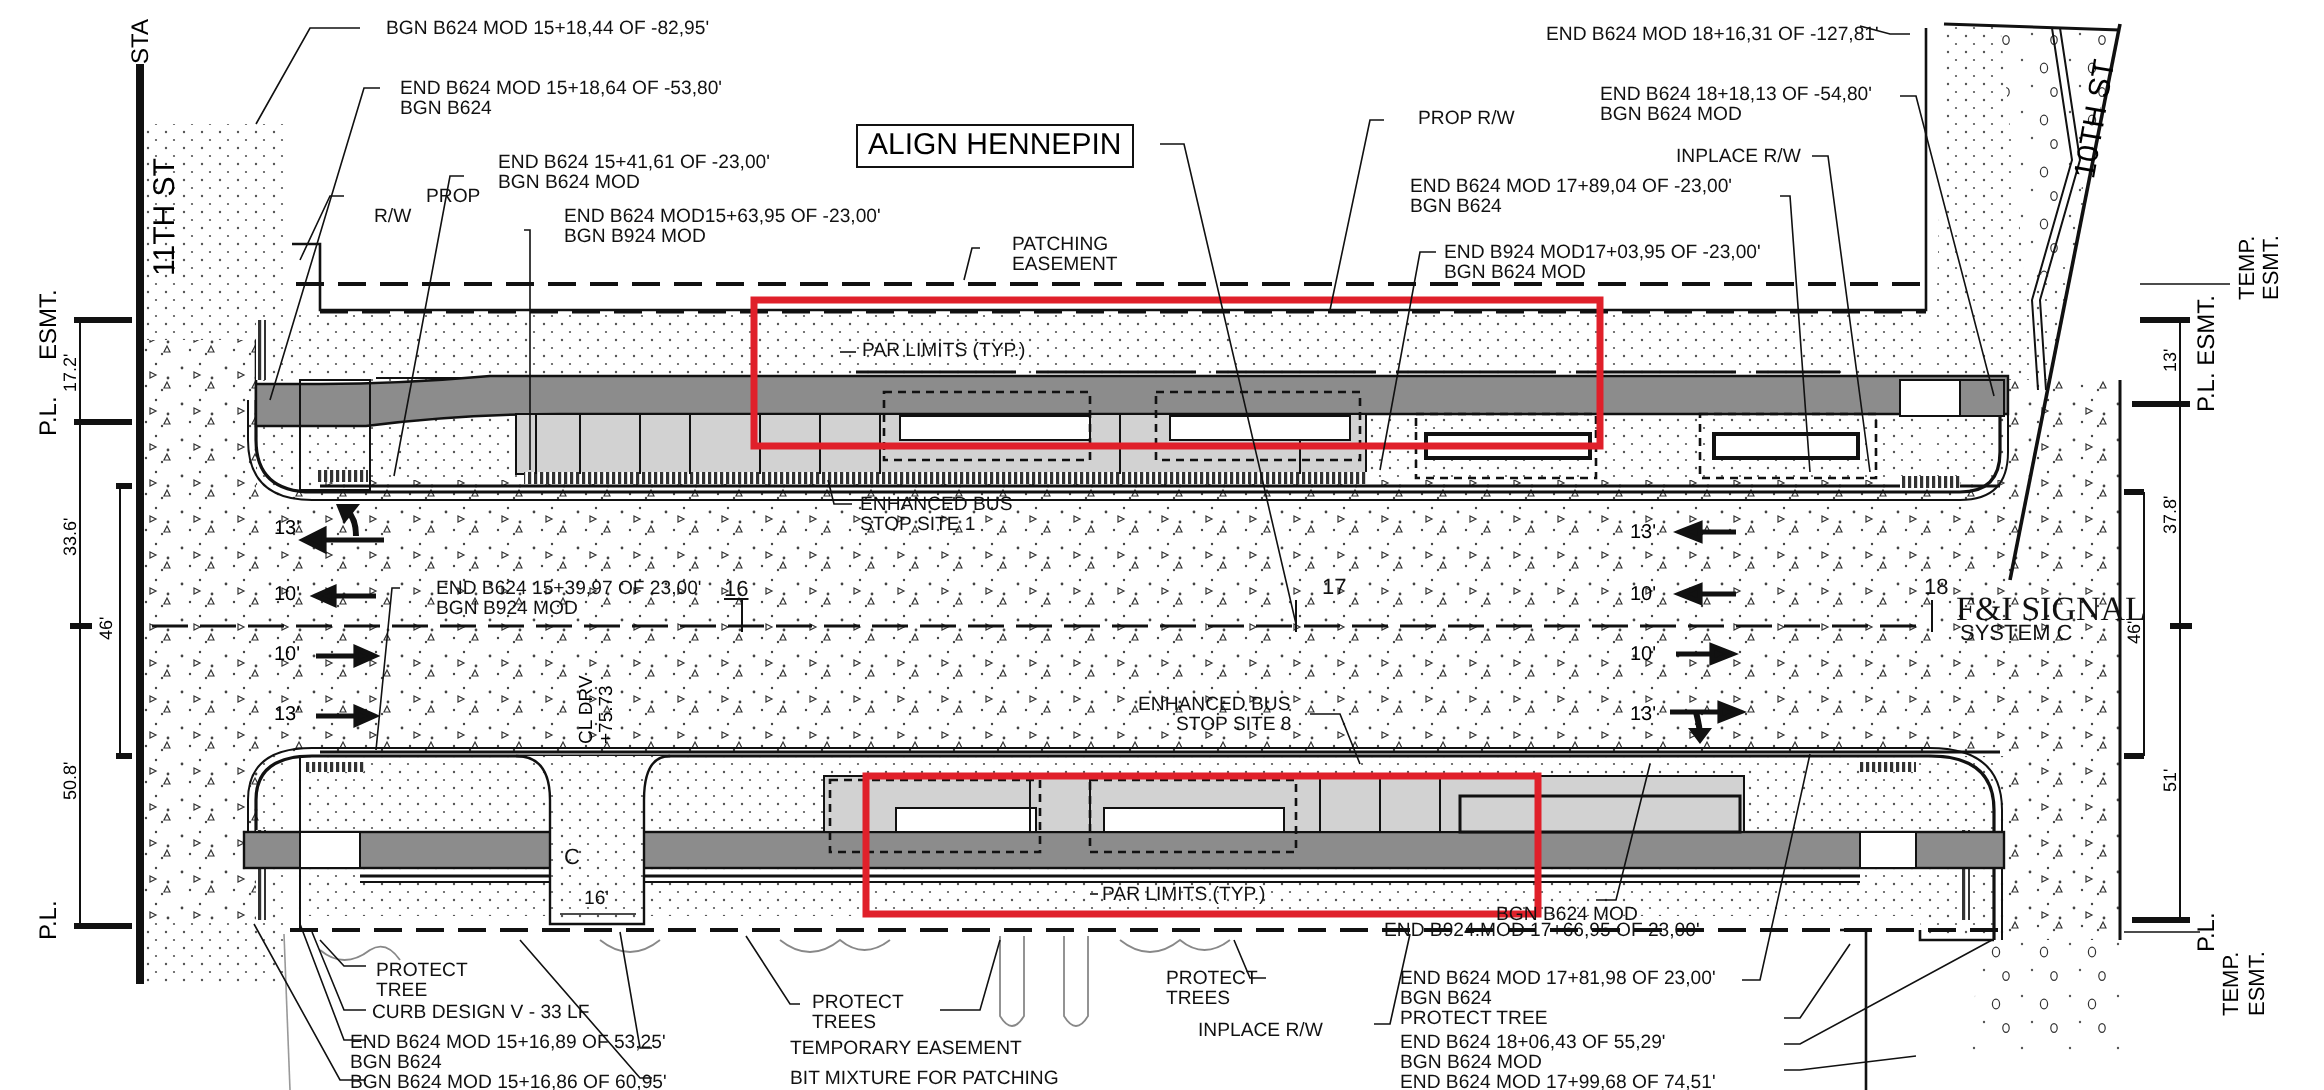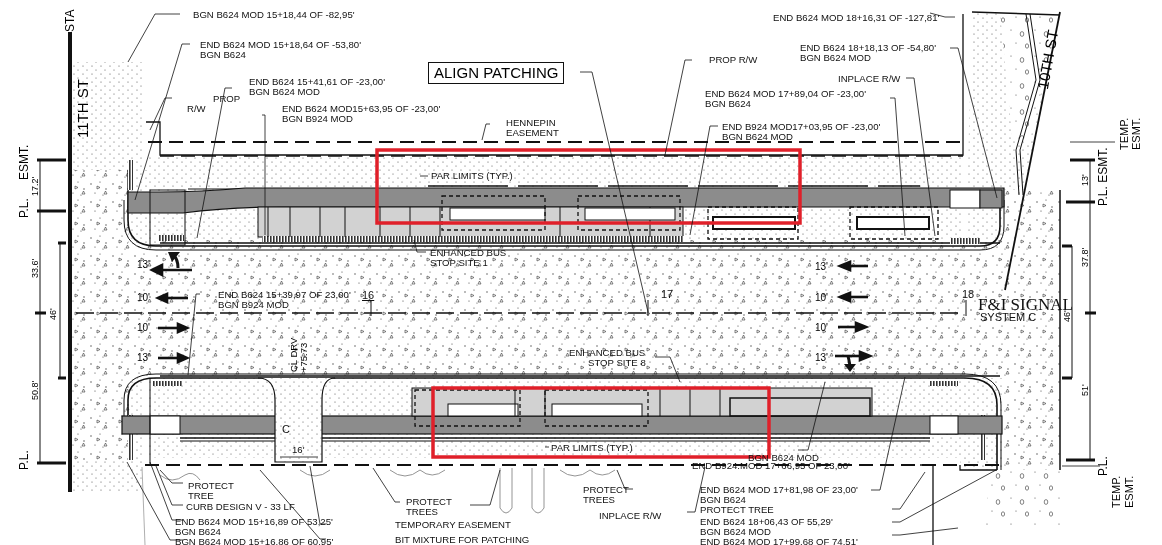--- a/index.html
+++ b/index.html
@@ -244,36 +244,36 @@
     <polyline points="326,539 320,539 260,470"></polyline>
     <polyline points="633,489 625,489 617,470"></polyline>
     <polyline points="687,512 695,512 705,467"></polyline>
     <polyline points="871,490 880,490 905,377"></polyline>
     <polyline points="892,509 900,509 925,472"></polyline>
     <polyline points="892,522 900,522 996,470"></polyline>
     <polyline points="892,535 900,535 958,528"></polyline>
   </g>
 </svg>
 
-<div class="boxed" style="left:428px;top:62px;">ALIGN PATCHING</div>
+<div class="boxed" style="left:428px;top:62px;">ALIGN HENNEPIN</div>
 
 <div class="vert" style="left:64px;top:32px;font-size:12px;">STA</div>
 <div class="vert" style="left:76px;top:138px;font-size:15px;">11TH ST</div>
 <div class="vert" style="left:1036px;top:88px;font-size:15px;transform:rotate(-80deg);">10TH ST</div>
 
 <div class="lbl" style="left:193px;top:10px;">BGN B624 MOD 15+18,44 OF -82,95'</div>
 <div class="lbl" style="left:200px;top:40px;">END B624 MOD 15+18,64 OF -53,80'</div>
 <div class="lbl" style="left:200px;top:50px;">BGN B624</div>
 <div class="lbl" style="left:249px;top:77px;">END B624 15+41,61 OF -23,00'</div>
 <div class="lbl" style="left:249px;top:87px;">BGN B624 MOD</div>
 <div class="lbl" style="left:282px;top:104px;">END B624 MOD15+63,95 OF -23,00'</div>
 <div class="lbl" style="left:282px;top:114px;">BGN B924 MOD</div>
 <div class="lbl" style="left:187px;top:94px;padding-left:26px;">PROP</div>
 <div class="lbl" style="left:187px;top:104px;">R/W</div>
-<div class="lbl" style="left:506px;top:118px;">HENNEPIN</div>
+<div class="lbl" style="left:506px;top:118px;">PATCHING</div>
 <div class="lbl" style="left:506px;top:128px;">EASEMENT</div>
 <div class="lbl" style="left:709px;top:55px;">PROP R/W</div>
 <div class="lbl" style="left:773px;top:13px;">END B624 MOD 18+16,31 OF -127,81'</div>
 <div class="lbl r" style="left:800px;top:43px;width:142px;">END B624 18+18,13 OF -54,80'</div>
 <div class="lbl r" style="left:800px;top:53px;width:142px;">BGN B624 MOD</div>
 <div class="lbl" style="left:838px;top:74px;">INPLACE R/W</div>
 <div class="lbl r" style="left:705px;top:89px;width:180px;">END B624 MOD 17+89,04 OF -23,00'</div>
 <div class="lbl r" style="left:705px;top:99px;width:180px;">BGN B624</div>
 <div class="lbl" style="left:722px;top:122px;">END B924 MOD17+03,95 OF -23,00'</div>
 <div class="lbl" style="left:722px;top:132px;">BGN B624 MOD</div>

